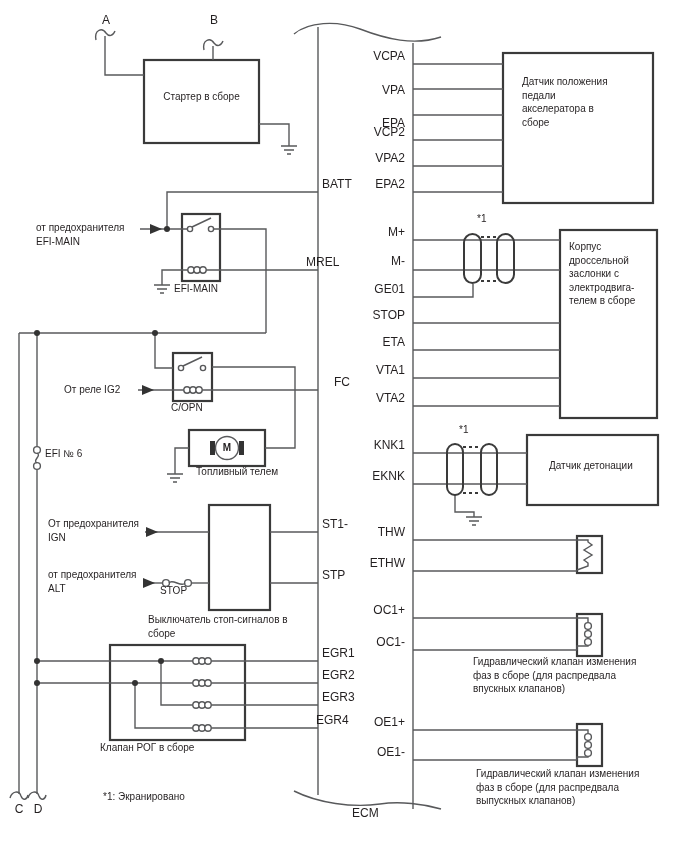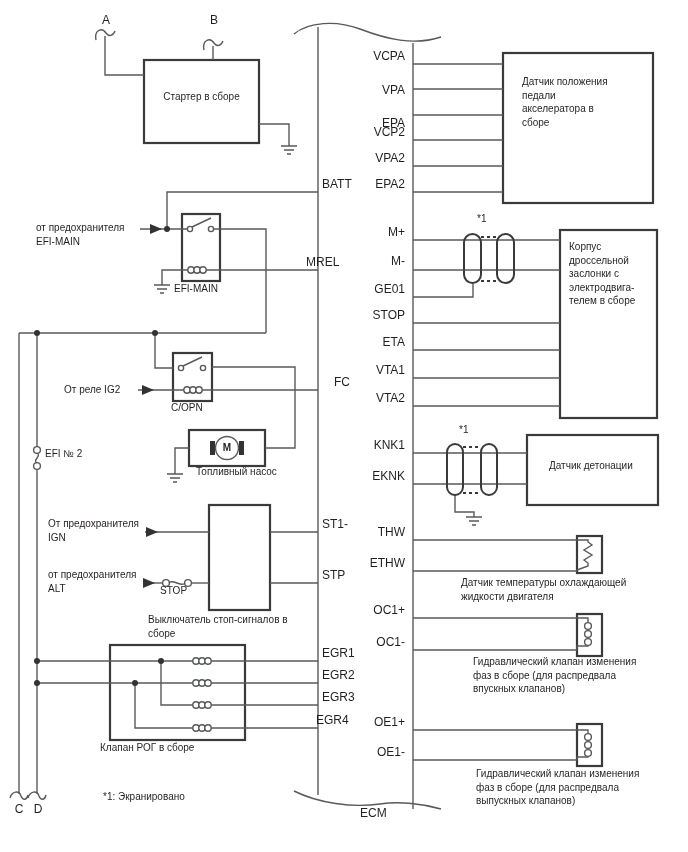--- a/index.html
+++ b/index.html
@@ -253,49 +253,47 @@
   <div class="pin r" style="left:325px;top:635px">OC1-</div>
   <div class="pin r" style="left:325px;top:715px">OE1+</div>
   <div class="pin r" style="left:325px;top:745px">OE1-</div>
 
   <div class="lbl ctr" style="left:144px;top:90px;width:115px">Стартер в сборе</div>
   <div class="lbl" style="left:36px;top:221px">от предохранителя
 EFI-MAIN</div>
   <div class="lbl" style="left:174px;top:282px">EFI-MAIN</div>
   <div class="lbl" style="left:64px;top:383px">От реле IG2</div>
   <div class="lbl" style="left:171px;top:401px">C/OPN</div>
-  <div class="lbl" style="left:196px;top:465px">Топливный насос</div>
+  <div class="lbl" style="left:196px;top:465px">Топливный телем</div>
   <div class="lbl mono ctr" style="left:219px;top:441px;width:16px">M</div>
-  <div class="lbl" style="left:45px;top:447px">EFI № 2</div>
+  <div class="lbl" style="left:45px;top:447px">EFI № 6</div>
   <div class="lbl" style="left:48px;top:517px">От предохранителя
 IGN</div>
   <div class="lbl" style="left:48px;top:568px">от предохранителя
 ALT</div>
   <div class="lbl" style="left:160px;top:584px">STOP</div>
   <div class="lbl" style="left:148px;top:613px">Выключатель стоп-сигналов в
 сборе</div>
   <div class="lbl" style="left:100px;top:741px">Клапан РОГ в сборе</div>
 
   <div class="lbl" style="left:522px;top:75px">Датчик положения
 педали
 акселератора в
 сборе</div>
   <div class="lbl" style="left:569px;top:240px">Корпус
 дроссельной
 заслонки с
 электродвига-
 телем в сборе</div>
   <div class="lbl" style="left:549px;top:459px">Датчик детонации</div>
-  <div class="lbl" style="left:461px;top:576px">Датчик температуры охлаждающей
-жидкости двигателя</div>
   <div class="lbl" style="left:473px;top:655px">Гидравлический клапан изменения
 фаз в сборе (для распредвала
 впускных клапанов)</div>
   <div class="lbl" style="left:476px;top:767px">Гидравлический клапан изменения
 фаз в сборе (для распредвала
 выпускных клапанов)</div>
 
   <div class="lbl" style="left:477px;top:212px">*1</div>
   <div class="lbl" style="left:459px;top:423px">*1</div>
   <div class="lbl" style="left:103px;top:790px">*1: Экранировано</div>
-  <div class="pin" style="left:360px;top:806px">ECM</div>
+  <div class="pin" style="left:352px;top:806px">ECM</div>
 
 </div>
 
 </body></html>

